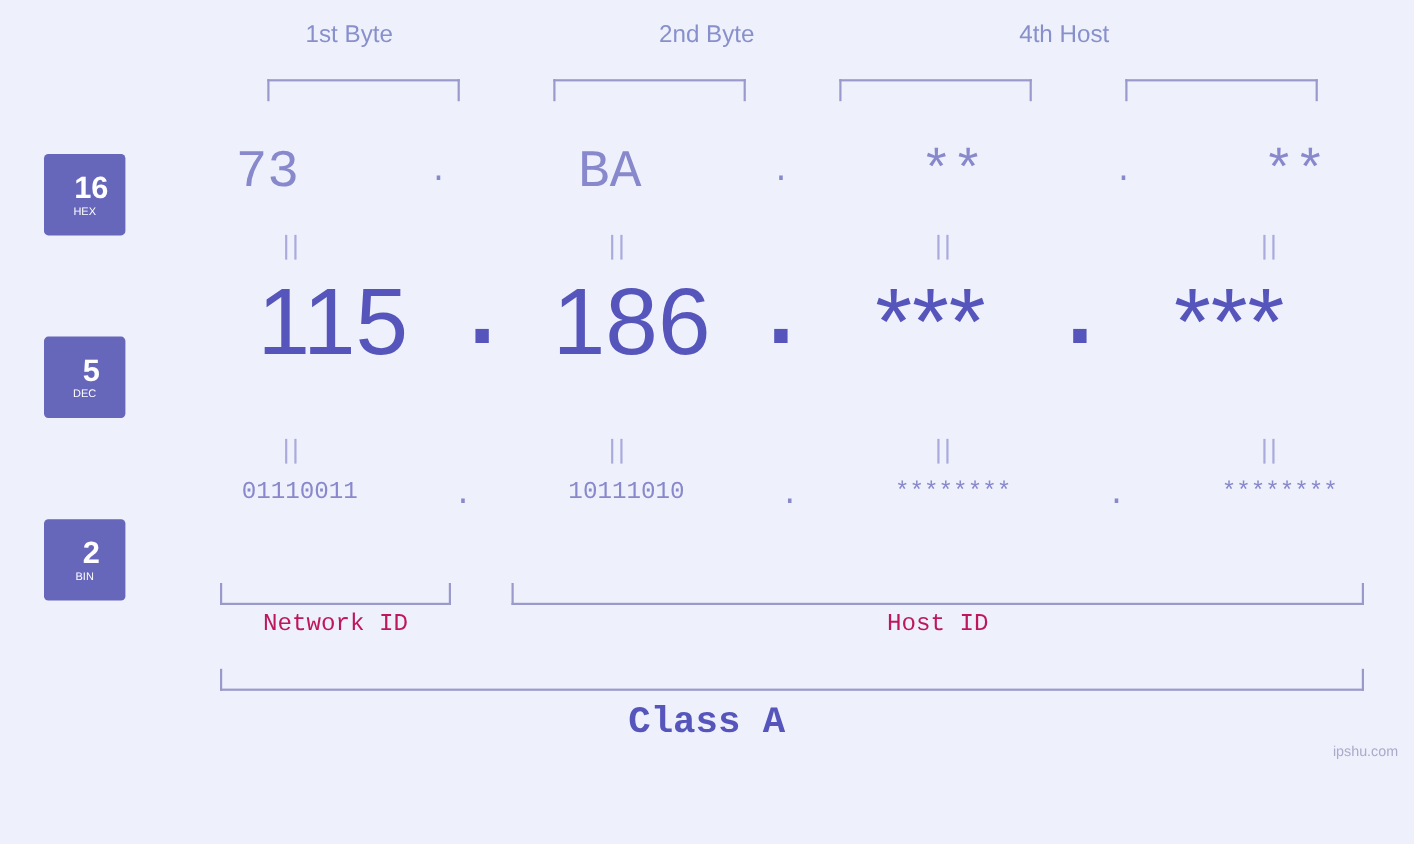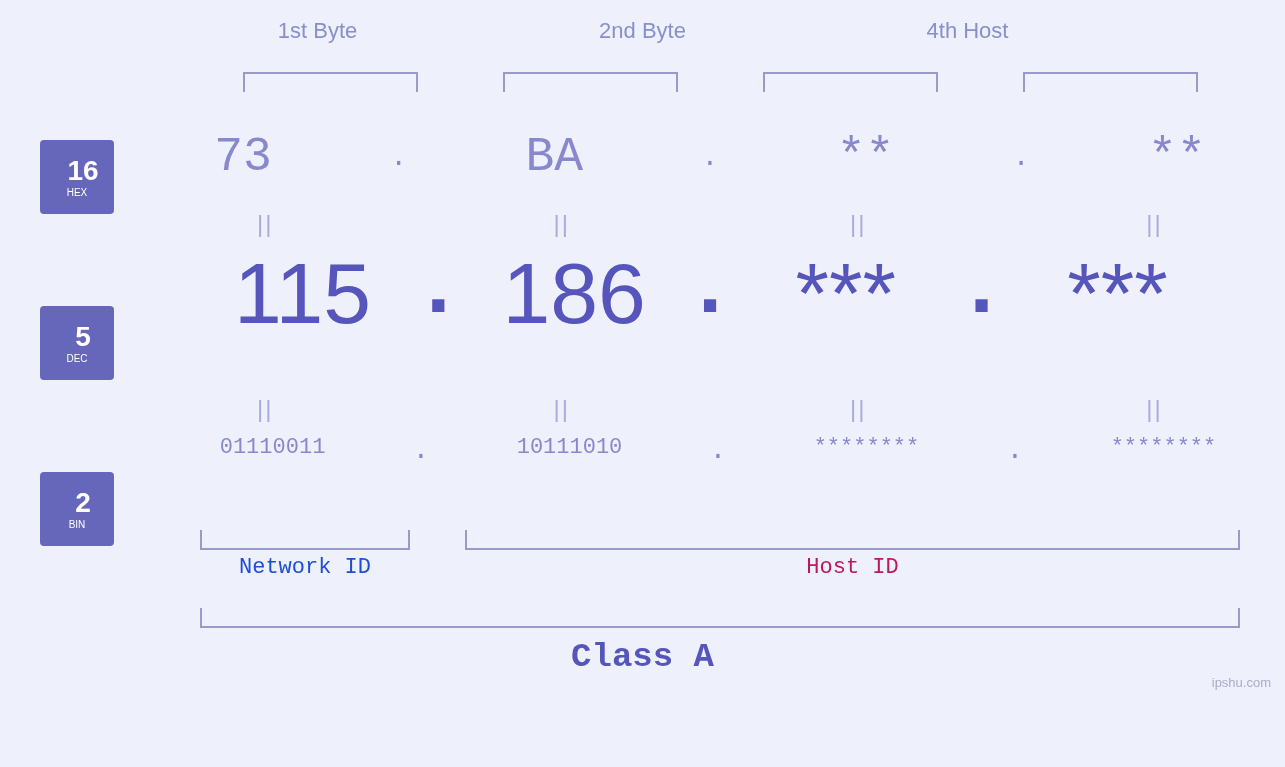--- a/index.html
+++ b/index.html
@@ -235,21 +235,21 @@
   <div style="position:absolute; top:530px; left:200px; right:45px; display:flex;">
 
     <div style="width:210px; height:20px; border:2px solid #9999cc; border-top:none;"></div>
 
     <div style="width:55px;"></div>
 
     <div style="flex:1; height:20px; border:2px solid #9999cc; border-top:none;"></div>
   </div>
 
   <div style="position:absolute; top:555px; left:200px; right:45px; display:flex;">
-    <div style="width:210px; text-align:center; color:#1d4ed8; font-size:22px; font-family:'Courier New',monospace;">Network ID</div>
+    <div style="width:210px; text-align:center; color:#be185d; font-size:22px; font-family:'Courier New',monospace;">Network ID</div>
     <div style="width:55px;"></div>
     <div style="flex:1; text-align:center; color:#be185d; font-size:22px; font-family:'Courier New',monospace;">Host ID</div>
   </div>
 
   <div style="position:absolute; top:608px; left:200px; right:45px; height:20px; border:2px solid #9999cc; border-top:none;"></div>
 
   <div style="position:absolute; top:638px; left:0; right:0; text-align:center; color:#5555bb; font-size:34px; font-family:'Courier New',monospace; font-weight:bold;">Class A</div>
 
   <div class="watermark">ipshu.com</div>
 

